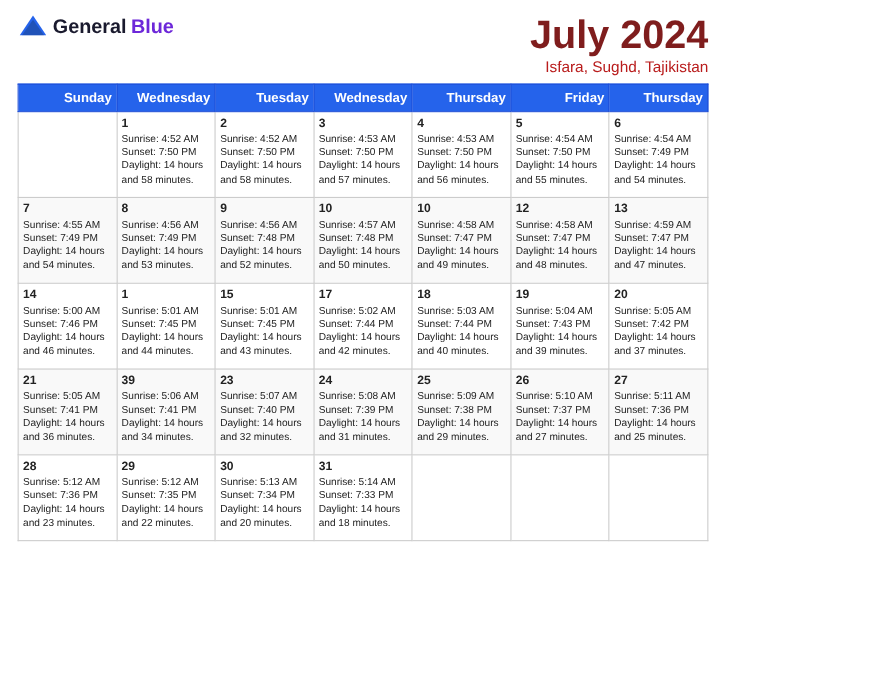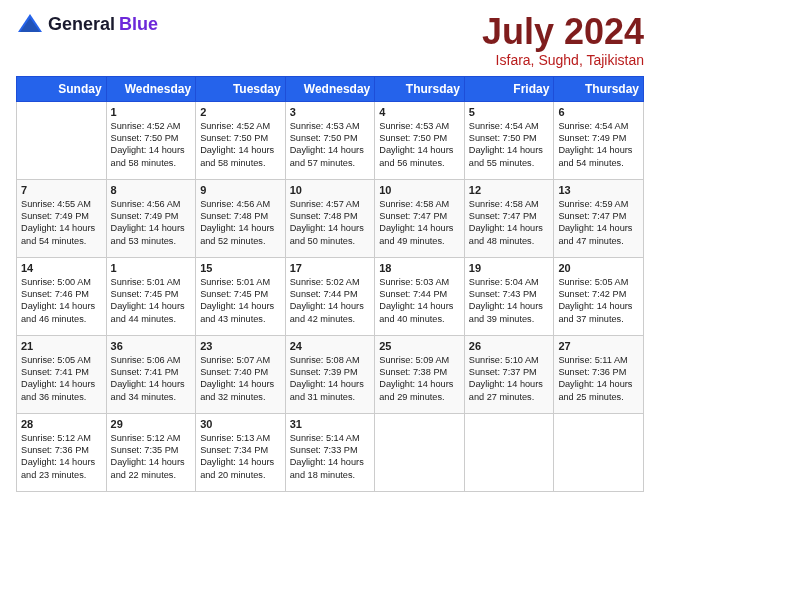--- a/index.html
+++ b/index.html
@@ -242,21 +242,21 @@
       </td>
         </tr>
         <tr>
           <td>
         <div class="day-number">21</div>
         <div class="day-info">
           Sunrise: 5:05 AM<br>Sunset: 7:41 PM<br>Daylight: 14 hours <br>and 36 minutes.
         </div>
       </td>
           <td>
-        <div class="day-number">36</div>
+        <div class="day-number">39</div>
         <div class="day-info">
           Sunrise: 5:06 AM<br>Sunset: 7:41 PM<br>Daylight: 14 hours <br>and 34 minutes.
         </div>
       </td>
           <td>
         <div class="day-number">23</div>
         <div class="day-info">
           Sunrise: 5:07 AM<br>Sunset: 7:40 PM<br>Daylight: 14 hours <br>and 32 minutes.
         </div>
       </td>

